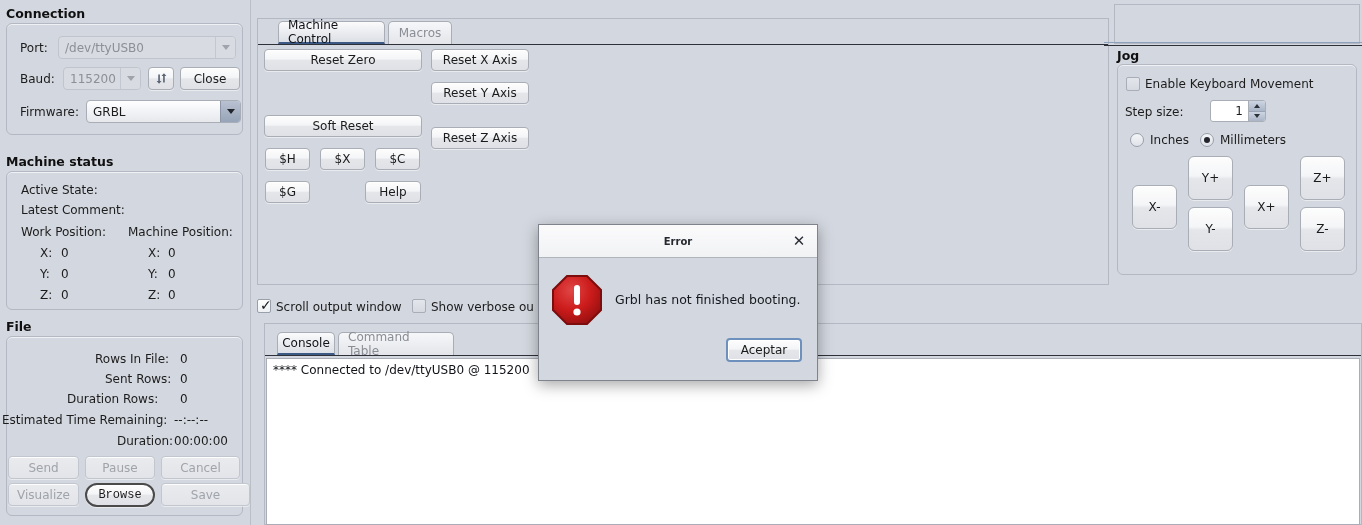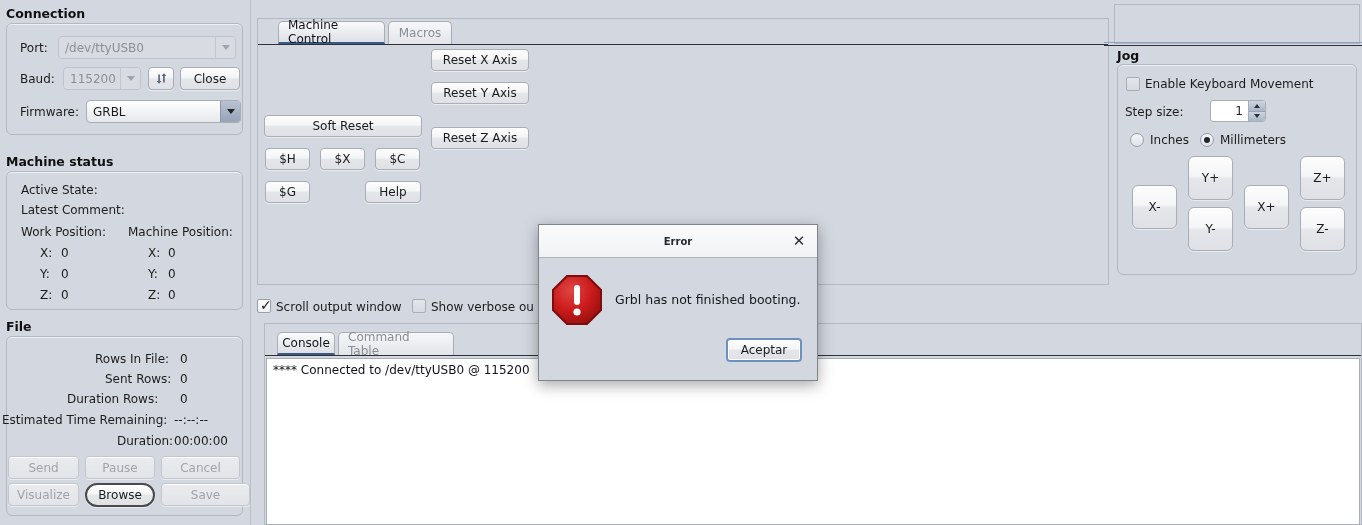--- a/index.html
+++ b/index.html
@@ -48,20 +48,21 @@
     padding: 0;
   }
   .btn.disabled {
     color: #a0a3aa;
     background: linear-gradient(to bottom, #e9ebee 0%, #e2e4e9 100%);
     border-color: #c2c6ce;
   }
   .btn.default {
     border: 2px solid #4a4a4a;
     border-radius: 12px;
+    font-family: Liberation Mono, monospace;
   }
   .btn.focus {
     border: 2px solid #6d90bd;
     box-shadow: inset 0 0 0 1px #ffffff, inset 0 1px 0 rgba(255,255,255,.9);
   }
 
   
   .combo {
     position: absolute;
     border: 1px solid #a9adb6;
@@ -305,20 +306,21 @@
   <div class="btn disabled" style="left:161px; top:483px; width:89px; height:23px;">Save</div>
 
   <div class="vsep" style="left:250px; top:0; height:525px;"></div>
 
   <div class="panel" style="left:257px; top:18px; width:852px; height:267px;"></div>
 
   <div class="tab active" style="left:278px; top:21px; width:107px;">Machine Control</div>
   <div class="tab" style="left:388px; top:21px; width:64px;">Macros</div>
   <div class="hline-dk" style="left:258px; top:44px; width:850px;"></div>
 
+  <div class="btn" style="left:264px; top:49px; width:158px; height:22px;">Reset Zero</div>
   <div class="btn" style="left:264px; top:115px; width:158px; height:22px;">Soft Reset</div>
 
   <div class="btn" style="left:431px; top:49px; width:98px; height:22px;">Reset X Axis</div>
   <div class="btn" style="left:431px; top:82px; width:98px; height:22px;">Reset Y Axis</div>
   <div class="btn" style="left:431px; top:115px; width:98px; height:22px;margin-top:12px;">Reset Z Axis</div>
 
   <div class="btn" style="left:265px; top:148px; width:45px; height:22px;">$H</div>
   <div class="btn" style="left:320px; top:148px; width:45px; height:22px;">$X</div>
   <div class="btn" style="left:375px; top:148px; width:45px; height:22px;">$C</div>
   <div class="btn" style="left:265px; top:181px; width:45px; height:22px;">$G</div>

